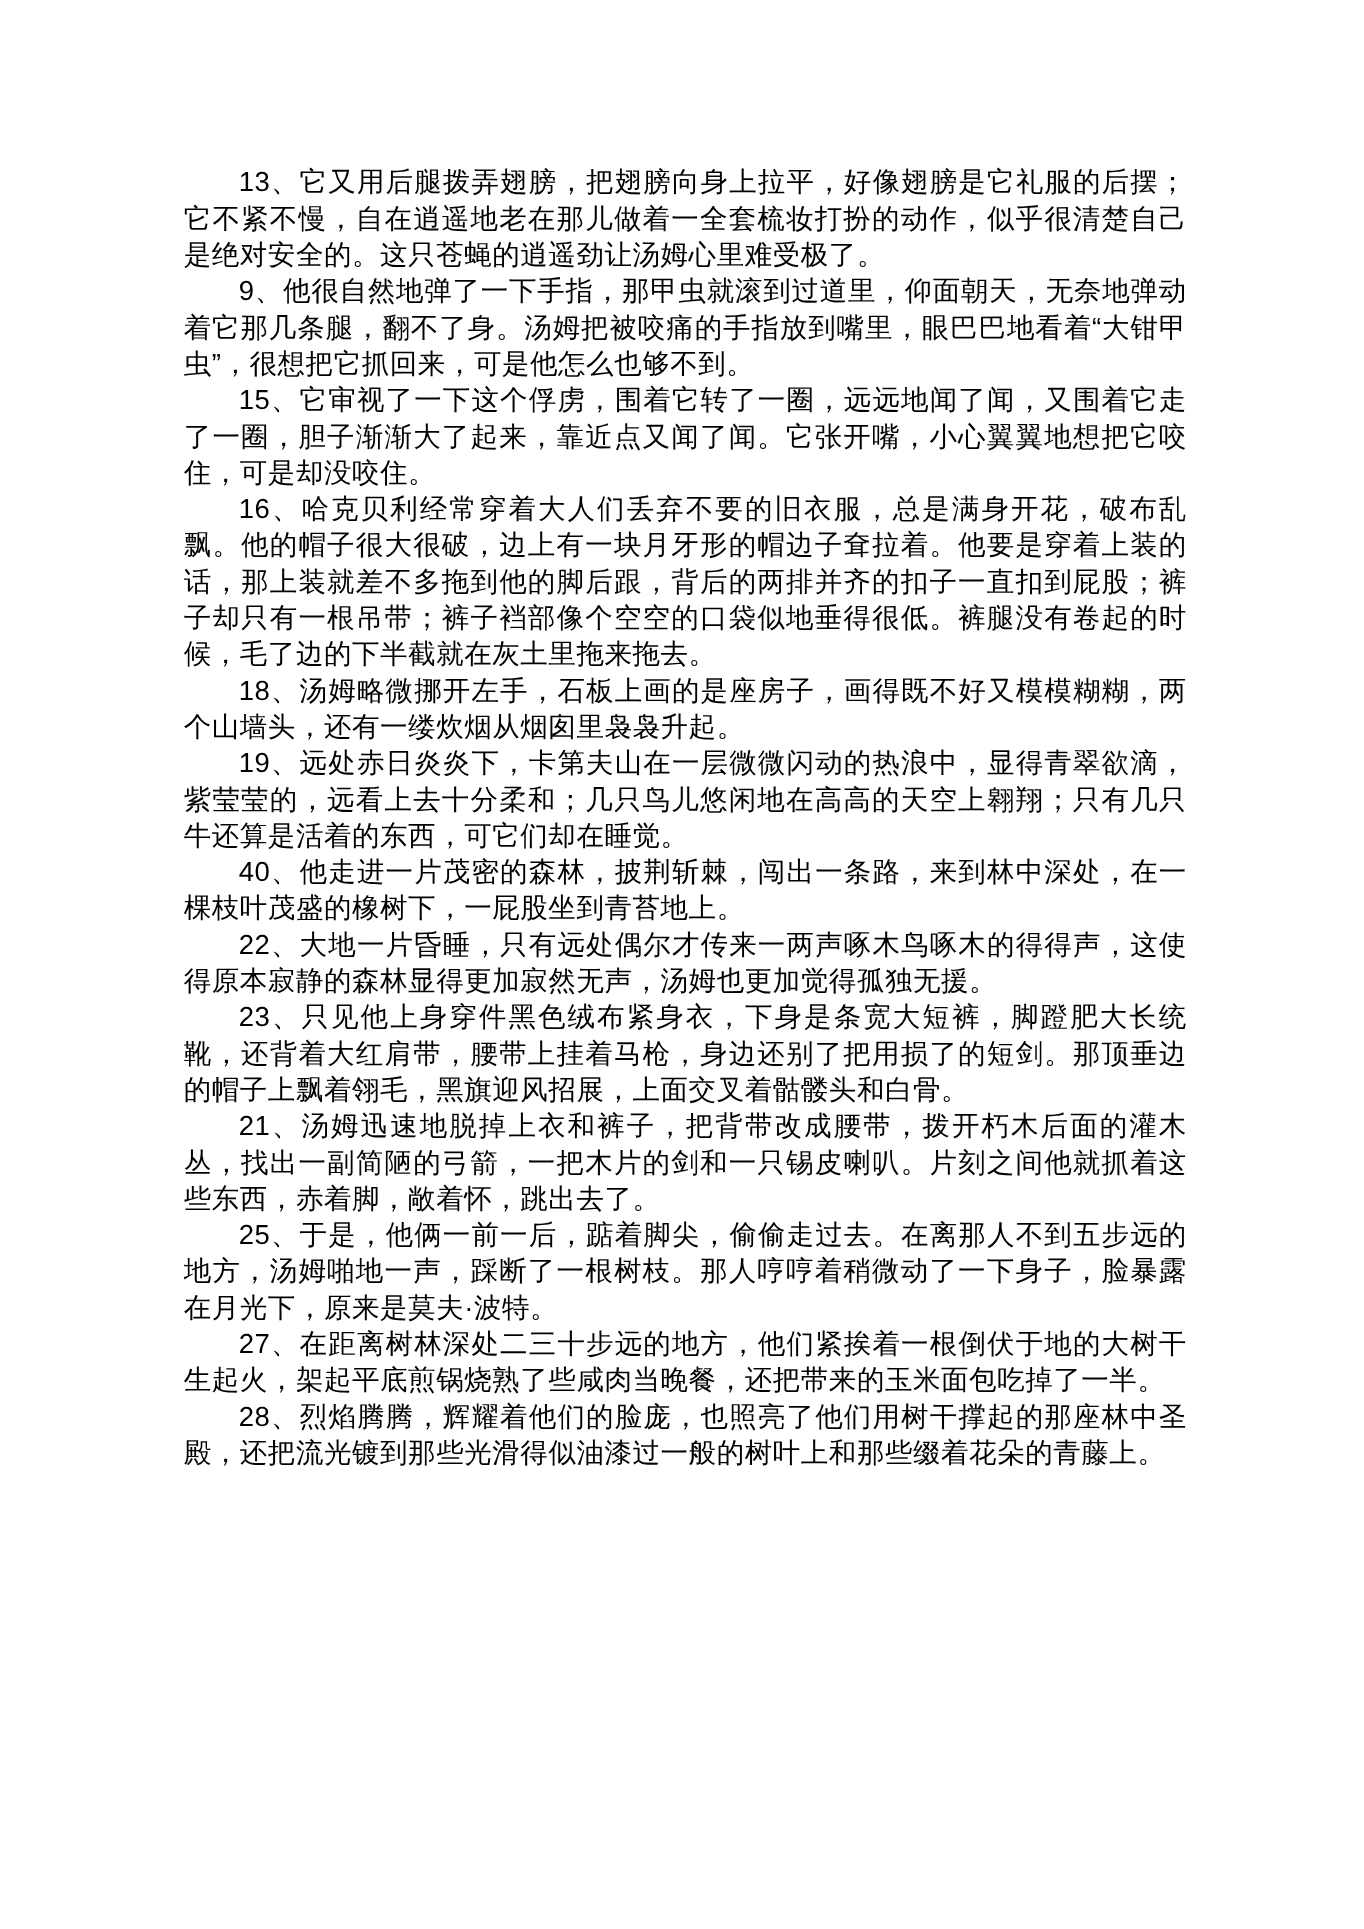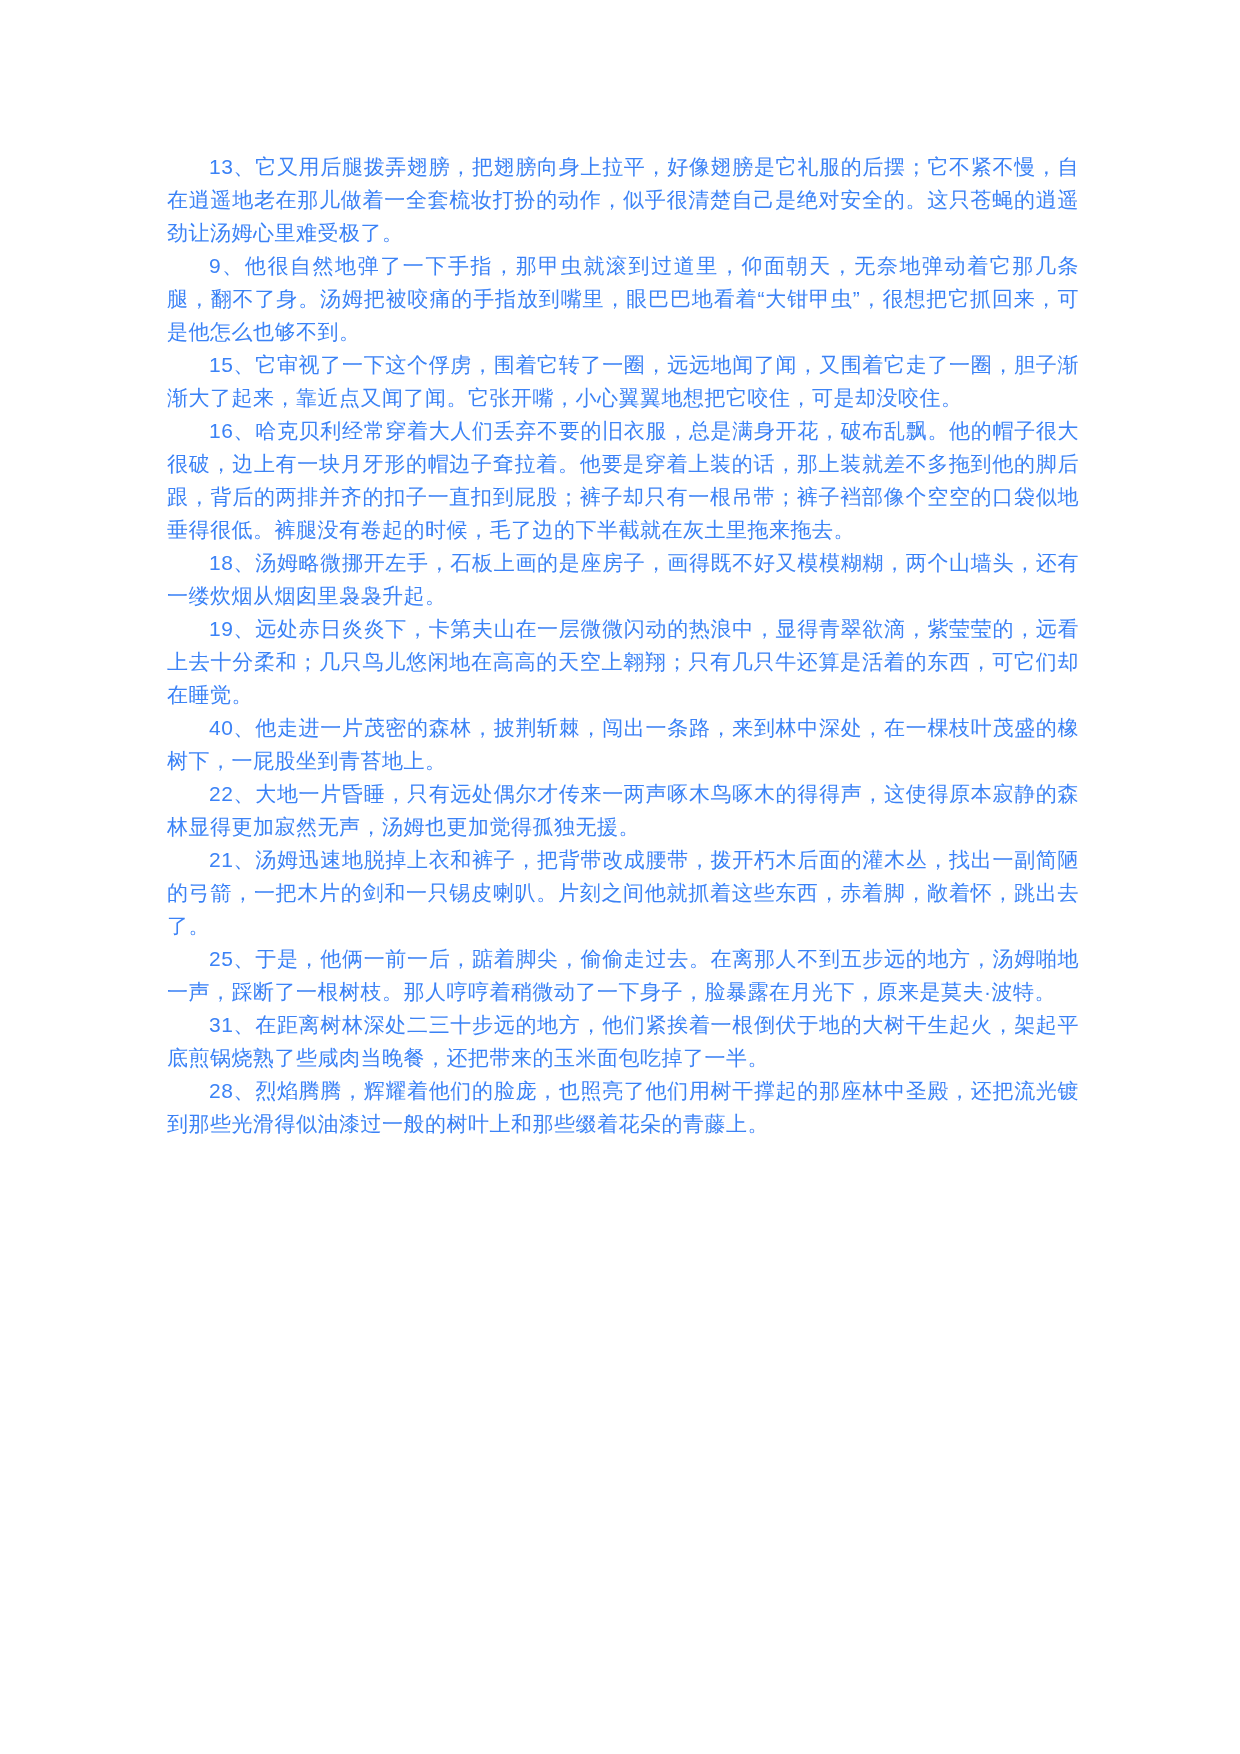--- a/index.html
+++ b/index.html
@@ -13,22 +13,22 @@
     height: 1754px;
     background: #ffffff;
     overflow: hidden;
     font-family: "Liberation Sans", "DejaVu Sans", sans-serif;
   }
   .content {
     position: absolute;
     left: 167px;
     top: 150px;
     width: 912px;
-    color: #3b82f6;
-    font-size: 21px;
+    color: #000000;
+    font-size: 25px;
     line-height: 33px;
     text-align: justify;
     letter-spacing: 0.5px;
   }
   .content p {
     margin: 0;
     padding: 0;
     text-indent: 2em;
     word-break: break-all;
   }
@@ -39,18 +39,19 @@
 <div class="page">
   <div class="content">
     <p>13、它又用后腿拨弄翅膀，把翅膀向身上拉平，好像翅膀是它礼服的后摆；它不紧不慢，自在逍遥地老在那儿做着一全套梳妆打扮的动作，似乎很清楚自己是绝对安全的。这只苍蝇的逍遥劲让汤姆心里难受极了。</p>
     <p>9、他很自然地弹了一下手指，那甲虫就滚到过道里，仰面朝天，无奈地弹动着它那几条腿，翻不了身。汤姆把被咬痛的手指放到嘴里，眼巴巴地看着“大钳甲虫”，很想把它抓回来，可是他怎么也够不到。</p>
     <p>15、它审视了一下这个俘虏，围着它转了一圈，远远地闻了闻，又围着它走了一圈，胆子渐渐大了起来，靠近点又闻了闻。它张开嘴，小心翼翼地想把它咬住，可是却没咬住。</p>
     <p>16、哈克贝利经常穿着大人们丢弃不要的旧衣服，总是满身开花，破布乱飘。他的帽子很大很破，边上有一块月牙形的帽边子耷拉着。他要是穿着上装的话，那上装就差不多拖到他的脚后跟，背后的两排并齐的扣子一直扣到屁股；裤子却只有一根吊带；裤子裆部像个空空的口袋似地垂得很低。裤腿没有卷起的时候，毛了边的下半截就在灰土里拖来拖去。</p>
     <p>18、汤姆略微挪开左手，石板上画的是座房子，画得既不好又模模糊糊，两个山墙头，还有一缕炊烟从烟囱里袅袅升起。</p>
     <p>19、远处赤日炎炎下，卡第夫山在一层微微闪动的热浪中，显得青翠欲滴，紫莹莹的，远看上去十分柔和；几只鸟儿悠闲地在高高的天空上翱翔；只有几只牛还算是活着的东西，可它们却在睡觉。</p>
     <p>40、他走进一片茂密的森林，披荆斩棘，闯出一条路，来到林中深处，在一棵枝叶茂盛的橡树下，一屁股坐到青苔地上。</p>
     <p>22、大地一片昏睡，只有远处偶尔才传来一两声啄木鸟啄木的得得声，这使得原本寂静的森林显得更加寂然无声，汤姆也更加觉得孤独无援。</p>
+    <p>23、只见他上身穿件黑色绒布紧身衣，下身是条宽大短裤，脚蹬肥大长统靴，还背着大红肩带，腰带上挂着马枪，身边还别了把用损了的短剑。那顶垂边的帽子上飘着翎毛，黑旗迎风招展，上面交叉着骷髅头和白骨。</p>
     <p>21、汤姆迅速地脱掉上衣和裤子，把背带改成腰带，拨开朽木后面的灌木丛，找出一副简陋的弓箭，一把木片的剑和一只锡皮喇叭。片刻之间他就抓着这些东西，赤着脚，敞着怀，跳出去了。</p>
     <p>25、于是，他俩一前一后，踮着脚尖，偷偷走过去。在离那人不到五步远的地方，汤姆啪地一声，踩断了一根树枝。那人哼哼着稍微动了一下身子，脸暴露在月光下，原来是莫夫·波特。</p>
-    <p>31、在距离树林深处二三十步远的地方，他们紧挨着一根倒伏于地的大树干生起火，架起平底煎锅烧熟了些咸肉当晚餐，还把带来的玉米面包吃掉了一半。</p>
+    <p>27、在距离树林深处二三十步远的地方，他们紧挨着一根倒伏于地的大树干生起火，架起平底煎锅烧熟了些咸肉当晚餐，还把带来的玉米面包吃掉了一半。</p>
     <p>28、烈焰腾腾，辉耀着他们的脸庞，也照亮了他们用树干撑起的那座林中圣殿，还把流光镀到那些光滑得似油漆过一般的树叶上和那些缀着花朵的青藤上。</p>
   </div>
 </div>
 
 </body></html>

